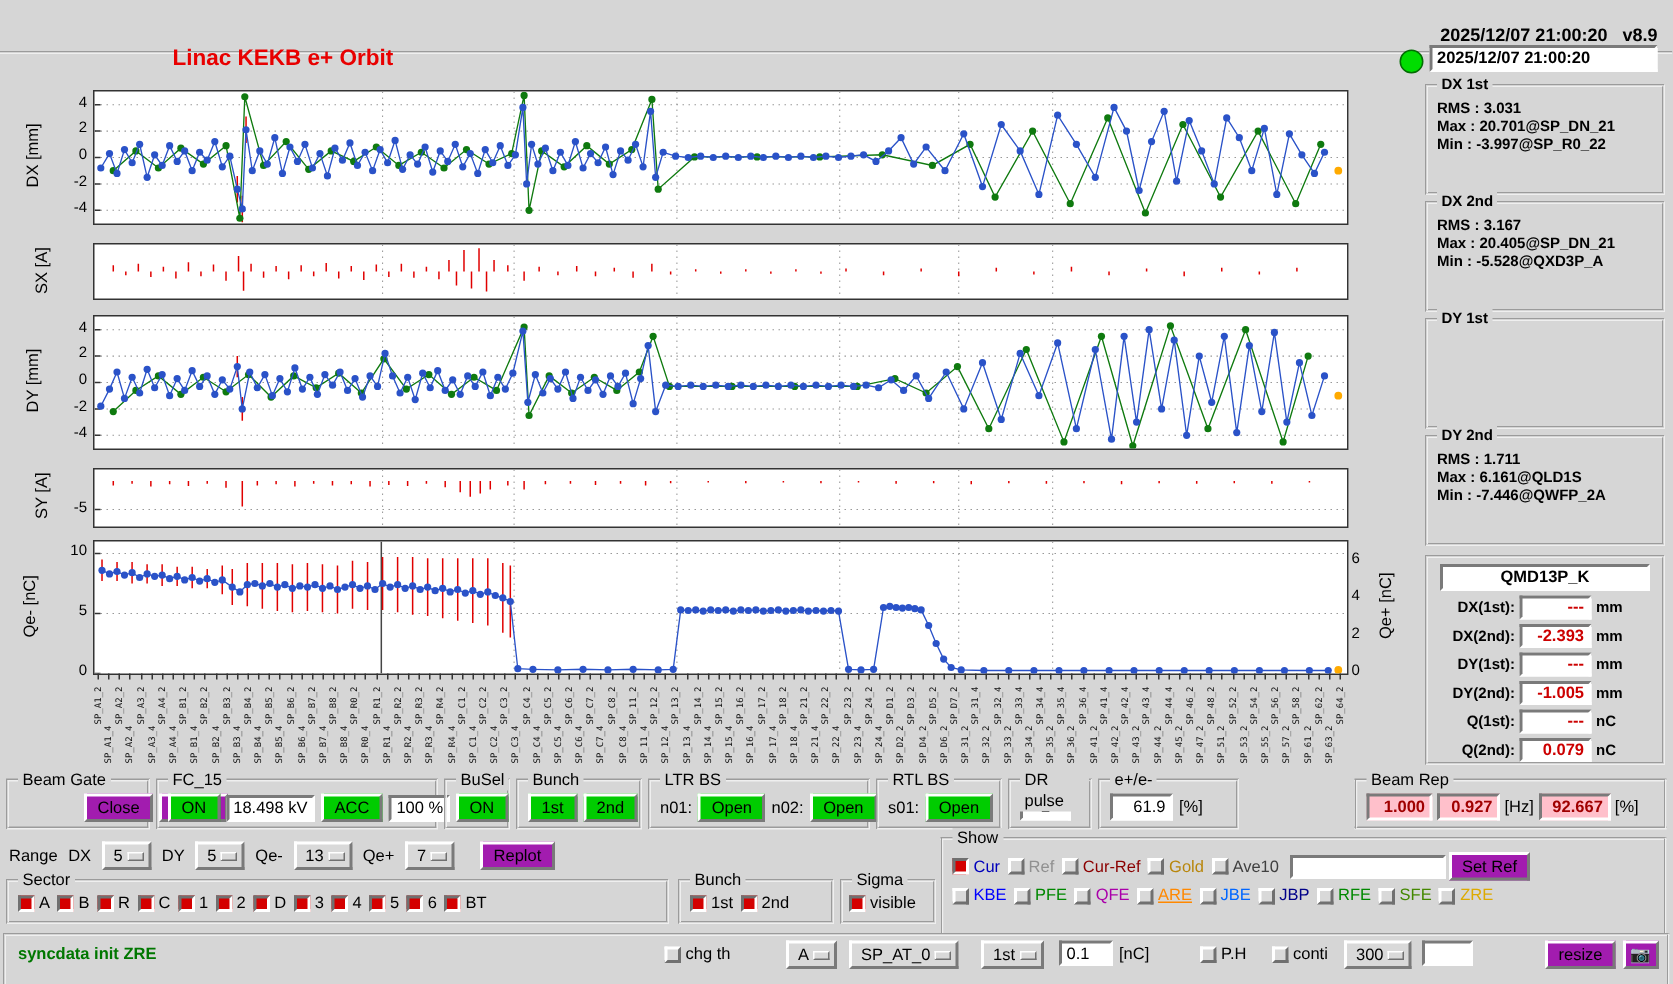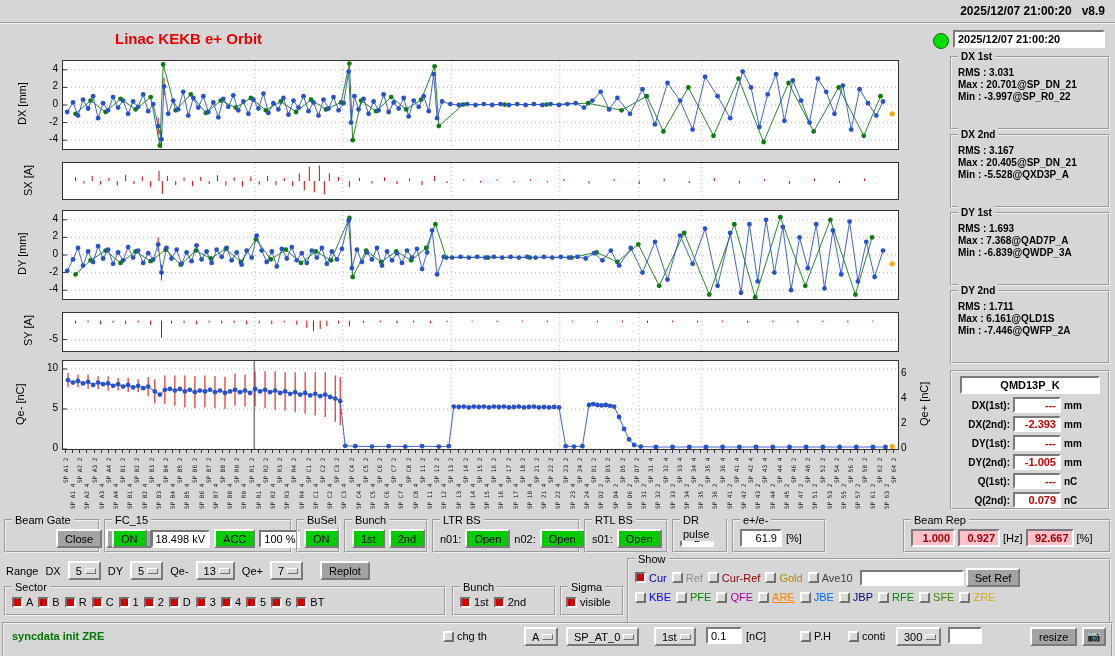--- a/index.html
+++ b/index.html
@@ -1,27 +1,27 @@
 <!DOCTYPE html>
 <html><head>
 <meta charset="utf-8">
 <style>
   html,body{margin:0;padding:0;background:#d6d6d6;}
   .app{position:relative;width:1115px;height:656px;background:#d6d6d6;overflow:hidden;
        font-family:"Liberation Sans","DejaVu Sans",sans-serif;font-size:11px;color:#000;}
-  .topbar{position:absolute;left:0;top:0;right:0;height:22px;border-bottom:2px groove #efefef;text-decoration:underline;}
+  .topbar{position:absolute;left:0;top:12px;right:0;height:22px;border-bottom:2px groove #efefef;text-decoration:underline;}
   .topbar .t{position:absolute;right:10px;top:4px;font-weight:bold;font-size:12px;}
   .apptitle{position:absolute;left:115px;top:30px;color:#e80000;font-weight:bold;font-size:15px;}
   .dot{position:absolute;left:933px;top:33px;width:14px;height:14px;border-radius:50%;
        background:#00dd00;border:1px solid #036c03;}
   .ent{background:#fff;border:2px solid;border-color:#7a7a7a #fff #fff #7a7a7a;
        padding:0 3px;display:inline-flex;align-items:center;height:18px;box-sizing:border-box;white-space:nowrap;}
   .ent.pink{background:#ffc0cb;color:#a00000;font-weight:bold;}
   .ent.redv{color:#cc0000;font-weight:bold;justify-content:flex-end;}
-  .btn{background:#a3a3a3;border:2px solid;border-color:#fff #7a7a7a #7a7a7a #fff;
+  .btn{background:#a21caf;border:2px solid;border-color:#fff #7a7a7a #7a7a7a #fff;
        padding:0 7px;display:inline-flex;align-items:center;justify-content:center;height:19px;box-sizing:border-box;white-space:nowrap;}
   .btn.green{background:#00cc00;}
   .opt{background:#d9d9d9;border:2px solid;border-color:#fff #7a7a7a #7a7a7a #fff;
        padding:0 17px 0 6px;display:inline-flex;align-items:center;height:19px;box-sizing:border-box;position:relative;white-space:nowrap;}
   .opt .ind{position:absolute;right:3px;top:50%;margin-top:-3px;width:9px;height:4px;background:#d9d9d9;
        border:1px solid;border-color:#fff #707070 #707070 #fff;}
   .lf{position:absolute;border:2px groove #efefef;box-sizing:border-box;}
   .lfl{position:absolute;top:-8px;left:6px;background:#d6d6d6;padding:0 3px;font-size:11px;line-height:14px;}
   .frow{display:flex;align-items:center;gap:4px;padding:8px 6px 3px;}
   .cb{display:inline-flex;align-items:center;gap:3px;margin-right:5px;white-space:nowrap;}
@@ -1003,25 +1003,20 @@
   <div class="lf" style="left:950px;top:134px;width:160px;height:74px;">
     <span class="lfl stitle">DX 2nd</span>
     <div style="padding-top:8px;">
       <div class="statline">RMS : 3.167</div>
       <div class="statline">Max : 20.405@SP_DN_21</div>
       <div class="statline">Min : -5.528@QXD3P_A</div>
     </div>
   </div>
   <div class="lf" style="left:950px;top:212px;width:160px;height:74px;">
     <span class="lfl stitle">DY 1st</span>
-    <div style="padding-top:8px;">
-      <div class="statline">RMS : 1.693</div>
-      <div class="statline">Max : 7.368@QAD7P_A</div>
-      <div class="statline">Min : -6.839@QWDP_3A</div>
-    </div>
   </div>
   <div class="lf" style="left:950px;top:290px;width:160px;height:74px;">
     <span class="lfl stitle">DY 2nd</span>
     <div style="padding-top:8px;">
       <div class="statline">RMS : 1.711</div>
       <div class="statline">Max : 6.161@QLD1S</div>
       <div class="statline">Min : -7.446@QWFP_2A</div>
     </div>
   </div>
 

